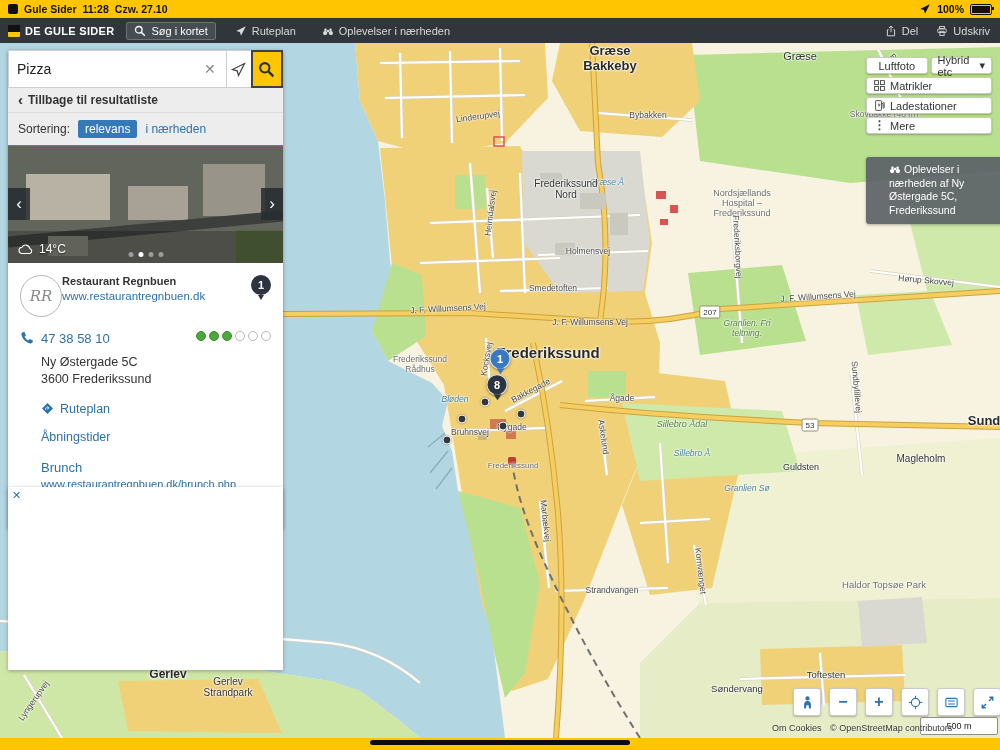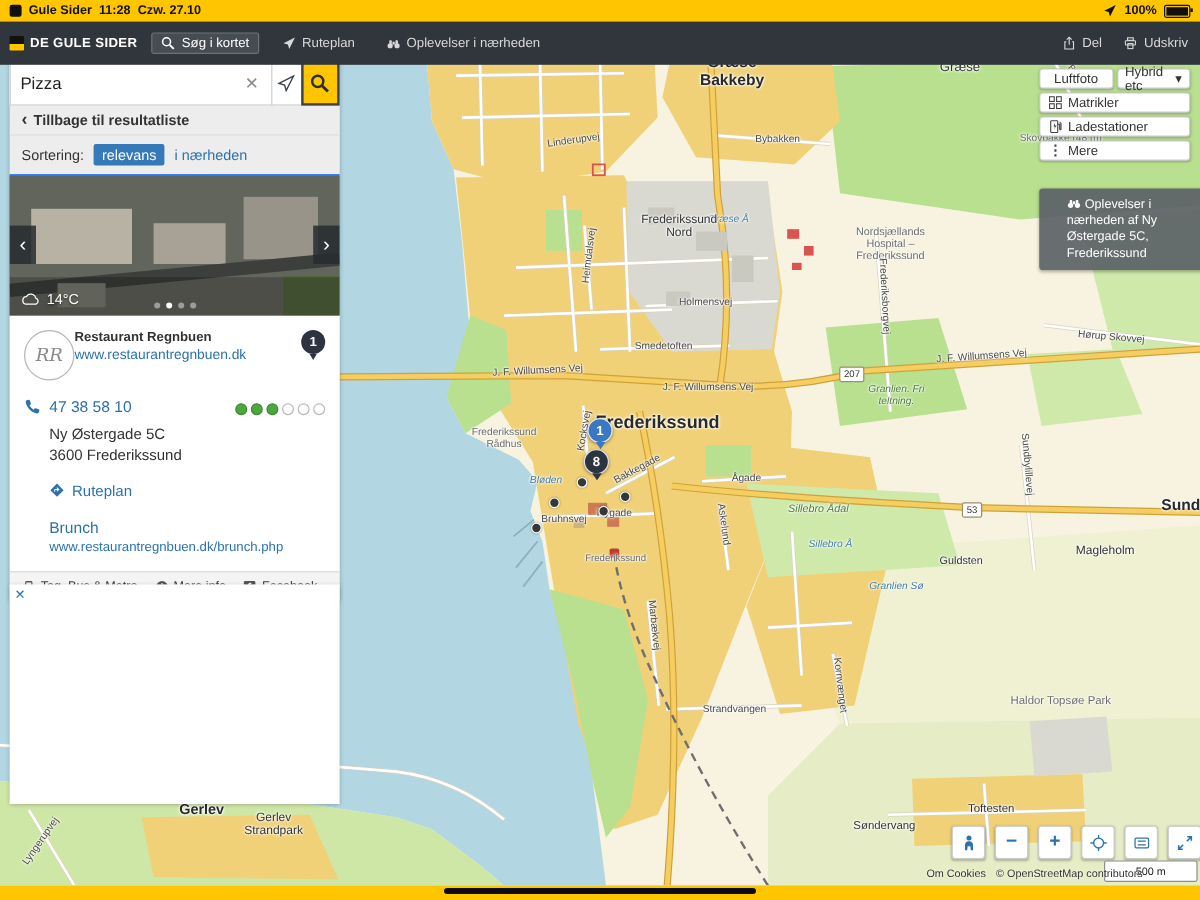--- a/index.html
+++ b/index.html
@@ -10,21 +10,21 @@
   .statusbar{position:absolute;top:0;left:0;right:0;height:18px;display:flex;align-items:center;
              padding:0 8px;font-size:10.5px;font-weight:bold;color:#111;gap:6px;box-sizing:border-box;z-index:40}
   .statusbar .spacer{flex:1}
   .app-dot{width:10px;height:10px;background:#111;border-radius:2px;display:inline-block}
   .batt{width:20px;height:9px;border:1px solid #111;border-radius:2px;position:relative;display:inline-block}
   .batt i{position:absolute;inset:1px;background:#111;display:block}
   .batt::after{content:"";position:absolute;right:-3px;top:2px;width:2px;height:3px;background:#111}
   .sicon{width:12px;height:12px;display:inline-block;vertical-align:middle}
 
   
-  .navbar{position:absolute;top:18px;left:0;right:0;height:36px;background:#30363b;display:flex;align-items:center;
+  .navbar{position:absolute;top:18px;left:0;right:0;height:25px;background:#30363b;display:flex;align-items:center;
           color:#e6e6e6;font-size:11px;padding:0 8px;gap:12px;box-sizing:border-box;z-index:40}
   .brand{display:flex;align-items:center;gap:5px;font-weight:bold;color:#fff;letter-spacing:.3px}
   .flag{width:12px;height:12px;display:inline-block;background:linear-gradient(#111 55%,#ffc600 45%);border-radius:1px}
   .nav-tab{display:flex;align-items:center;gap:5px;padding:2px 7px;border-radius:2px;cursor:pointer;color:#d9d9d9}
   .nav-tab.active{background:#454c52;border:1px solid #6c7378;color:#fff}
   .nav-tab .nicon{width:12px;height:12px}
   .nav-right{margin-left:auto;display:flex;gap:14px;align-items:center}
   .nav-right .nav-tab{padding:2px 2px}
 
   
@@ -103,21 +103,21 @@
   .listing{background:#fff;padding:12px 12px 14px}
   .lst-head{display:flex;}
   .logo-circ{width:40px;height:40px;border:1px solid #b5b5b5;border-radius:50%;display:flex;align-items:center;
              justify-content:center;color:#8a8a8a;font-family:"DejaVu Serif",serif;font-style:italic;font-size:15px;flex:0 0 auto}
   .lst-name{font-size:11px;color:#333;font-weight:bold;line-height:1.2}
   .lst-site{font-size:11.5px;color:#2b72ae;margin-top:2px;cursor:pointer}
   .lst-badge{margin-left:auto;width:20px;height:20px;border-radius:50%;background:#2b3440;color:#fff;font-size:11px;
              font-weight:bold;display:flex;align-items:center;justify-content:center;position:relative;flex:0 0 auto}
   .lst-badge::after{content:"";position:absolute;top:100%;left:50%;transform:translateX(-50%);
              border:3px solid transparent;border-top:5px solid #2b3440}
-  .phone-row{display:flex;align-items:flex-end;margin-top:14px}
+  .phone-row{display:flex;align-items:flex-start;margin-top:14px}
   .phone-row .ticon{width:14px;height:14px;color:#2b72ae;margin-right:7px}
   .phone-num{font-size:13px;color:#2b72ae;cursor:pointer}
   .rating{margin-left:auto;display:flex;gap:3px;align-items:center}
   .rdot{width:8px;height:8px;border-radius:50%;border:1px solid #b9b9b9;background:#fff}
   .rdot.filled{background:#4ca83d;border-color:#3c8a2f}
   .addr{font-size:12.5px;color:#333;margin:8px 0 0 21px;line-height:1.35}
   .plink{display:flex;align-items:center;gap:6px;color:#2b72ae;font-size:12.5px;margin:14px 0 0 21px;cursor:pointer}
   .plink .ticon{width:13px;height:13px}
   .brunch-t{font-size:13px;font-weight:normal;color:#2b72ae;margin:16px 0 0 21px;cursor:pointer}
   .brunch-u{font-size:11px;color:#2b72ae;margin:3px 0 0 21px;cursor:pointer}
@@ -569,20 +569,23 @@
       <div>Ny Østergade 5C</div>
       <div>3600 Frederikssund</div>
     </div>
     <div class="plink">
       <svg class="ticon" viewBox="0 0 20 20">
           <path d="M10 1.5 L18.5 10 L10 18.5 L1.5 10 Z" fill="currentColor"></path>
           <path d="M7 12 V10 Q7 9 8 9 H11.5 M9.8 6.8 L12.3 9 L9.8 11.2" stroke="#fff" stroke-width="1.3" fill="none"></path>
         </svg>
       <span>Ruteplan</span>
     </div>
+    <div class="plink">
+      <span>Åbningstider</span>
+    </div>
     <div class="brunch-t">Brunch</div>
     <div class="brunch-u">www.restaurantregnbuen.dk/brunch.php</div>
   </div>
 
   <div class="lst-footer">
     <span class="fitem">
       <svg class="ticon" viewBox="0 0 20 20" fill="currentColor">
           <rect x="5" y="2" width="10" height="13" rx="2"></rect>
           <rect x="6.5" y="4" width="7" height="4" fill="#f4f4f4"></rect>
           <circle cx="7.5" cy="12.5" r="1.2" fill="#f4f4f4"></circle>

